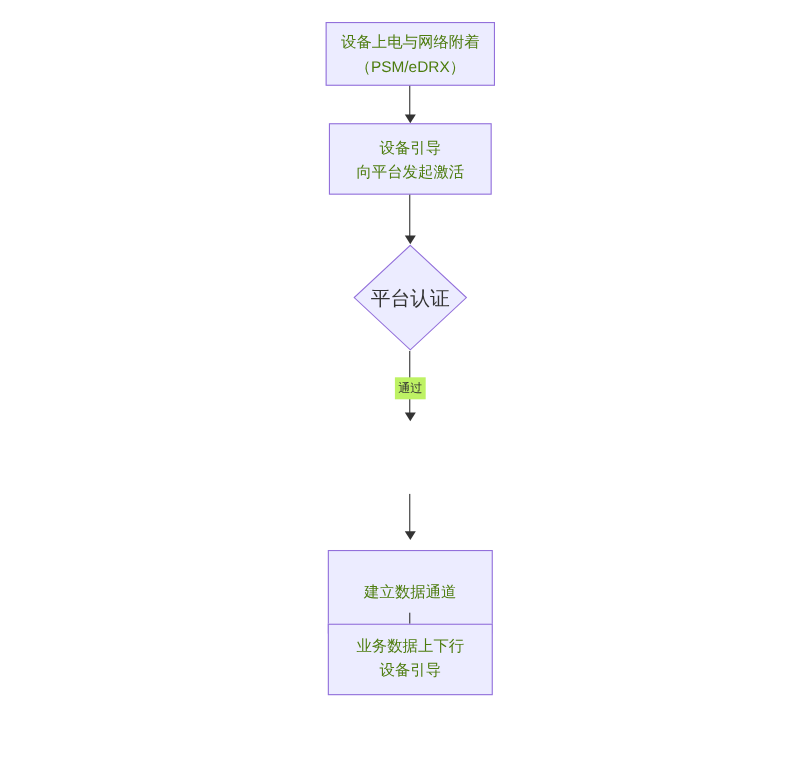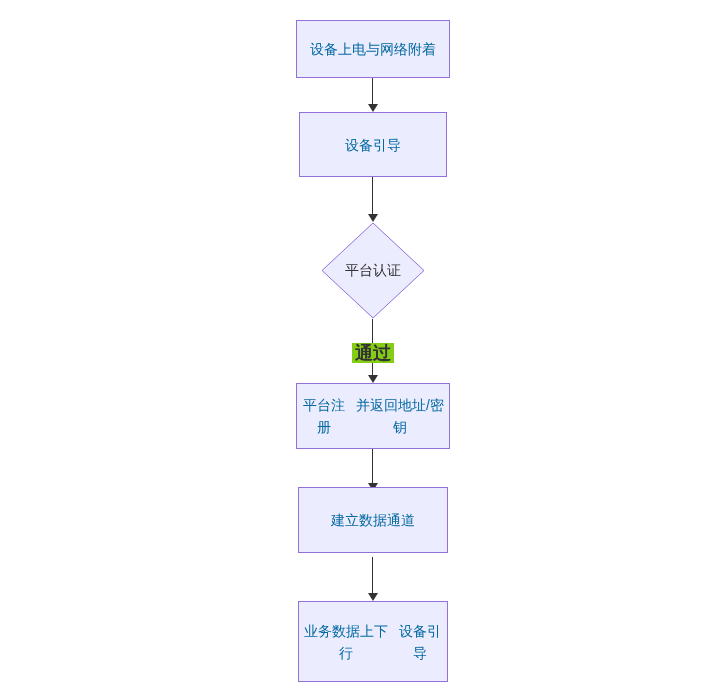--- a/index.html
+++ b/index.html
@@ -14,109 +14,106 @@
     height: 700px;
     background: #ffffff;
     overflow: hidden;
   }
   .rect-node {
     position: absolute;
     background: #ECECFF;
     border: 1px solid #9370DB;
     box-sizing: border-box;
     display: flex;
-    flex-direction: row;
+    flex-direction: column;
     align-items: center;
     justify-content: center;
     text-align: center;
     font-size: 14px;
     line-height: 22px;
-    color: #0369a1;
+    color: #4d7c0f;
   }
   .diamond-wrap {
     position: absolute;
   }
   .diamond-label {
     position: absolute;
     inset: 0;
     display: flex;
     align-items: center;
     justify-content: center;
-    font-size: 14px;
+    font-size: 18px;
     color: #333333;
   }
   .edge-line {
     position: absolute;
     width: 1px;
     background: #333333;
   }
   .arrowhead {
     position: absolute;
     width: 0;
     height: 0;
     border-left: 5px solid transparent;
     border-right: 5px solid transparent;
     border-top: 8px solid #333333;
   }
   .edge-label {
     position: absolute;
     left: 373px;
     transform: translateX(-50%);
-    background: #84cc16;
+    background: #bef264;
     color: #333333;
-    font-size: 18px;
+    font-size: 11px;
     line-height: 18px;
     padding: 1px 3px;
     white-space: nowrap;
-    font-weight: bold;
   }
 </style>
 </head>
 <body>
 
 <div class="canvas">
 
   <div class="rect-node" style="left:296px; top:20px; width:154px; height:58px;">
     <span>设备上电与网络附着</span>
+    <span>（PSM/eDRX）</span>
   </div>
 
   <div class="edge-line" style="left:372px; top:78px; height:27px;"></div>
   <div class="arrowhead" style="left:368px; top:104px;"></div>
 
   <div class="rect-node" style="left:299px; top:112px; width:148px; height:65px;">
     <span>设备引导</span>
+    <span>向平台发起激活</span>
   </div>
 
   <div class="edge-line" style="left:372px; top:177px; height:38px;"></div>
   <div class="arrowhead" style="left:368px; top:214px;"></div>
 
   <div class="diamond-wrap" style="left:321px; top:222px; width:104px; height:97px;">
     <svg width="104" height="97">
       <polygon points="52,1 103,48.5 52,96 1,48.5" fill="#ECECFF" stroke="#9370DB" stroke-width="1"></polygon>
     </svg>
     <div class="diamond-label">平台认证</div>
   </div>
 
   <div class="edge-line" style="left:372px; top:319px; height:57px;"></div>
   <div class="edge-label" style="top:343px;">通过</div>
   <div class="arrowhead" style="left:368px; top:375px;"></div>
 
-  <div class="rect-node" style="left:296px; top:383px; width:154px; height:66px;">
-    <span>平台注册</span>
-    <span>并返回地址/密钥</span>
-  </div>
 
   <div class="edge-line" style="left:372px; top:449px; height:35px;"></div>
   <div class="arrowhead" style="left:368px; top:483px;"></div>
 
-  <div class="rect-node" style="left:298px; top:487px; width:150px; height:66px;">
+  <div class="rect-node" style="left:298px; top:500px; width:150px; height:76px;">
     <span>建立数据通道</span>
   </div>
 
   <div class="edge-line" style="left:372px; top:557px; height:37px;"></div>
   <div class="arrowhead" style="left:368px; top:593px;"></div>
 
-  <div class="rect-node" style="left:298px; top:601px; width:150px; height:81px;">
+  <div class="rect-node" style="left:298px; top:567px; width:150px; height:65px;font-family:Liberation Serif, serif;">
     <span>业务数据上下行</span>
     <span>设备引导</span>
   </div>
 
 </div>
 
 </body></html>

